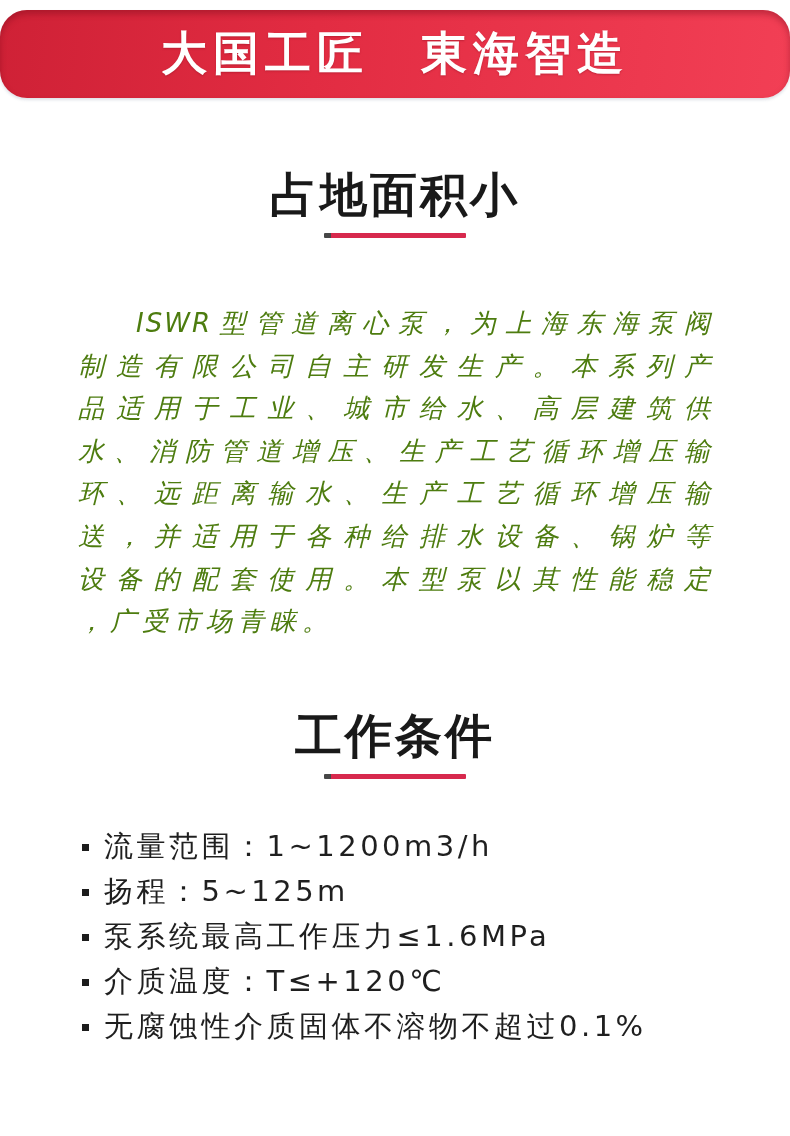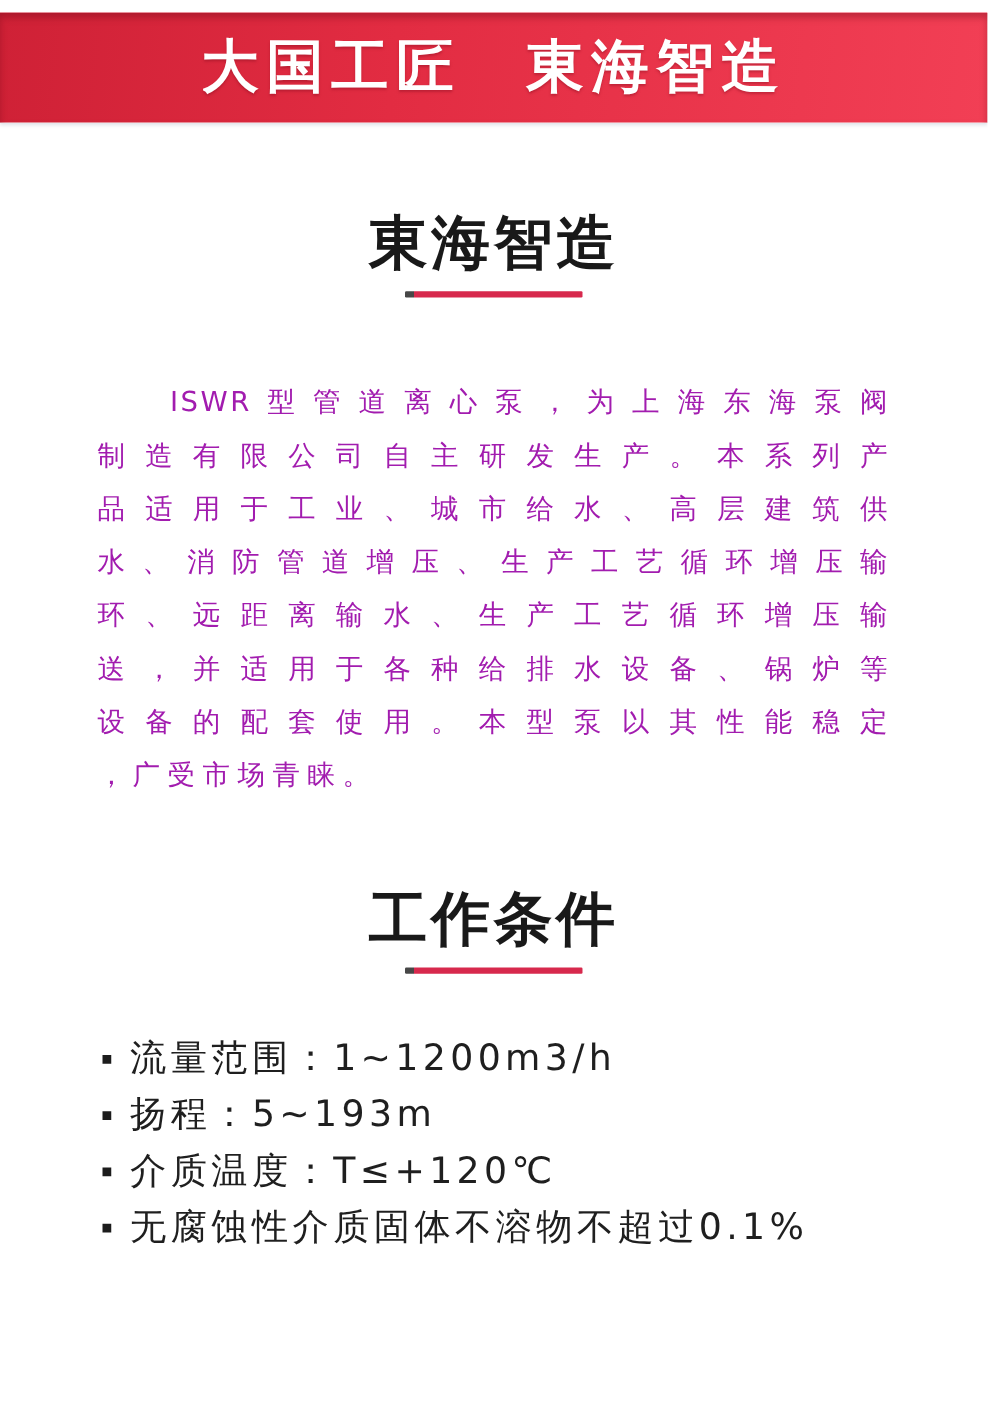--- a/index.html
+++ b/index.html
@@ -10,21 +10,21 @@
     color:#232323;
     overflow:hidden;
   }
   
   .banner{
     margin-top:10px;
     height:88px;
     width:100%;
     background:linear-gradient(96deg,#cf2136 0%,#e22c42 40%,#f23f55 100%);
     box-shadow:inset 0 4px 6px rgba(110,8,24,.38), 0 2px 3px rgba(70,90,120,.18);
-    display:flex;align-items:center;justify-content:center;
+    display:flex;align-items:center;justify-content:center;border-radius:27px;
   }
   .banner-title{
     color:#ffffff;
     font-size:46px;
     font-weight:bold;
     letter-spacing:6px;
     white-space:nowrap;
     text-shadow:0 1px 2px rgba(120,10,25,.35);
   }
   
@@ -44,27 +44,28 @@
     margin:13px auto 0 auto;
     background:linear-gradient(90deg,#474747 0 7px,#d7294d 7px);
     border-radius:1px;
   }
   
   .overview-paragraph{
     width:634px;
     margin:64px auto 0 auto;
   }
   .pline{
-    font-size:22px;
+    font-size:26px;
     line-height:42.6px;
-    color:#a21caf;
+    color:#4d7c0f;
     letter-spacing:2px;
     text-align:justify;
     text-align-last:justify;
     white-space:nowrap;
+    font-style:italic;
   }
   .pline.first{padding-left:58px;}
   .pline.last{text-align-last:left;letter-spacing:6px;}
   
   .conditions-list{
     margin:46px 0 0 82px;
   }
   .cond-item{
     display:flex;
     align-items:center;
@@ -85,21 +86,21 @@
 </style>
 </head>
 <body>
 
 <header class="banner">
   <span class="banner-title">大国工匠　東海智造</span>
 </header>
 
 <section>
   <div class="section-head first">
-    <h2 class="section-title">東海智造</h2>
+    <h2 class="section-title">占地面积小</h2>
     <div class="underline"></div>
   </div>
   <div class="overview-paragraph">
       <div class="pline first">ISWR型管道离心泵，为上海东海泵阀</div>
       <div class="pline">制造有限公司自主研发生产。本系列产</div>
       <div class="pline">品适用于工业、城市给水、高层建筑供</div>
       <div class="pline">水、消防管道增压、生产工艺循环增压输</div>
       <div class="pline">环、远距离输水、生产工艺循环增压输</div>
       <div class="pline">送，并适用于各种给排水设备、锅炉等</div>
       <div class="pline">设备的配套使用。本型泵以其性能稳定</div>
@@ -112,21 +113,25 @@
     <h2 class="section-title">工作条件</h2>
     <div class="underline"></div>
   </div>
   <div class="conditions-list">
       <div class="cond-item">
         <span class="bullet"></span>
         <span class="cond-text">流量范围：1~1200m3/h</span>
       </div>
       <div class="cond-item">
         <span class="bullet"></span>
-        <span class="cond-text">扬程：5~193m</span>
+        <span class="cond-text">扬程：5~125m</span>
+      </div>
+      <div class="cond-item">
+        <span class="bullet"></span>
+        <span class="cond-text">泵系统最高工作压力≤1.6MPa</span>
       </div>
       <div class="cond-item">
         <span class="bullet"></span>
         <span class="cond-text">介质温度：T≤+120℃</span>
       </div>
       <div class="cond-item">
         <span class="bullet"></span>
         <span class="cond-text">无腐蚀性介质固体不溶物不超过0.1%</span>
       </div>
     </div>

